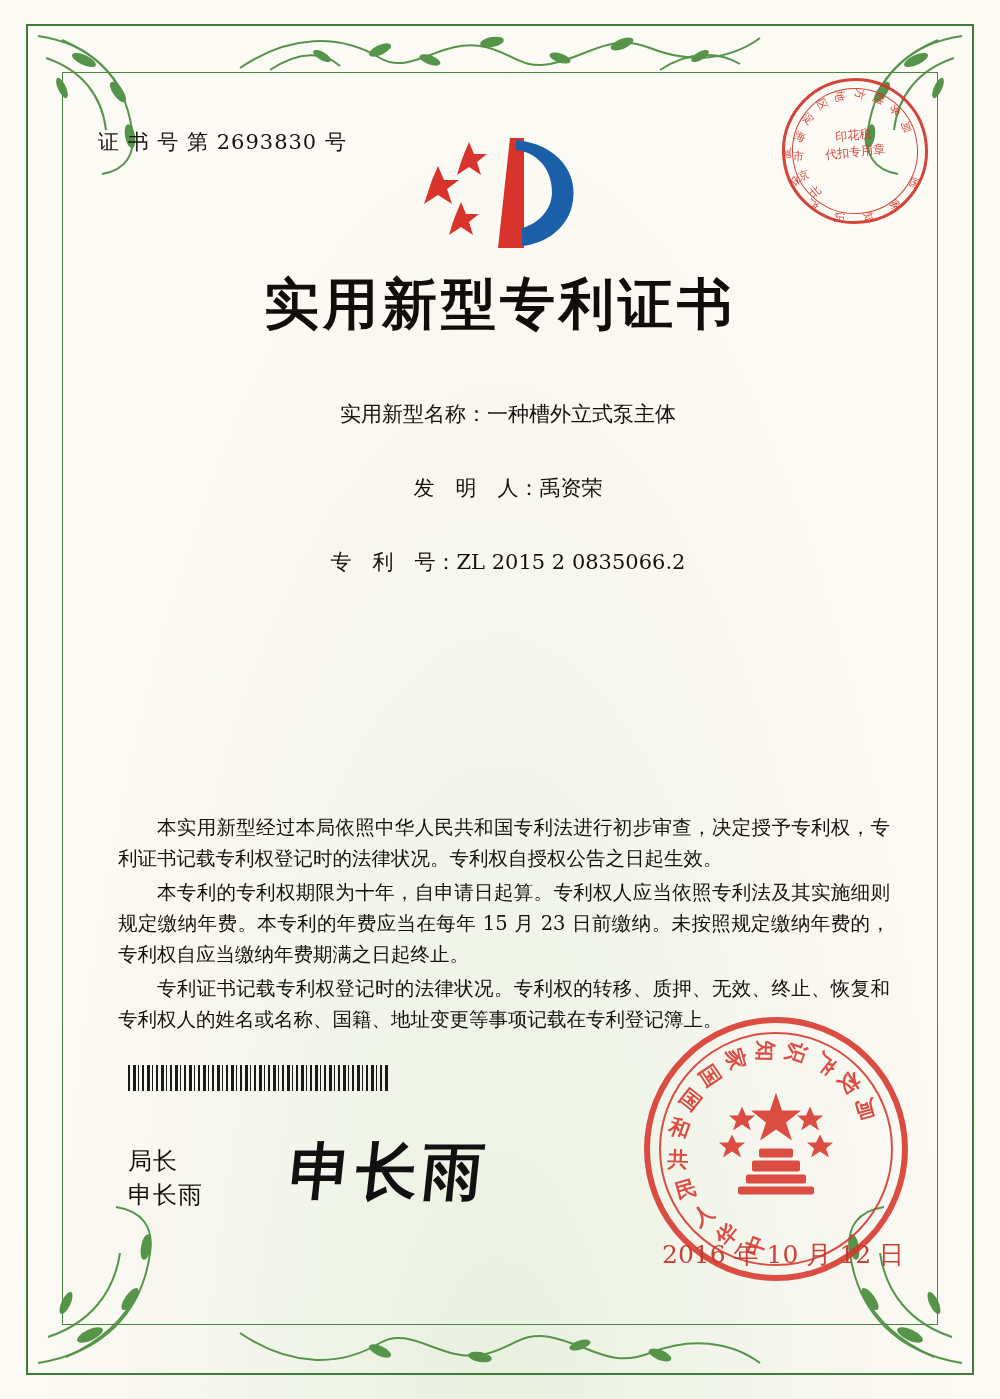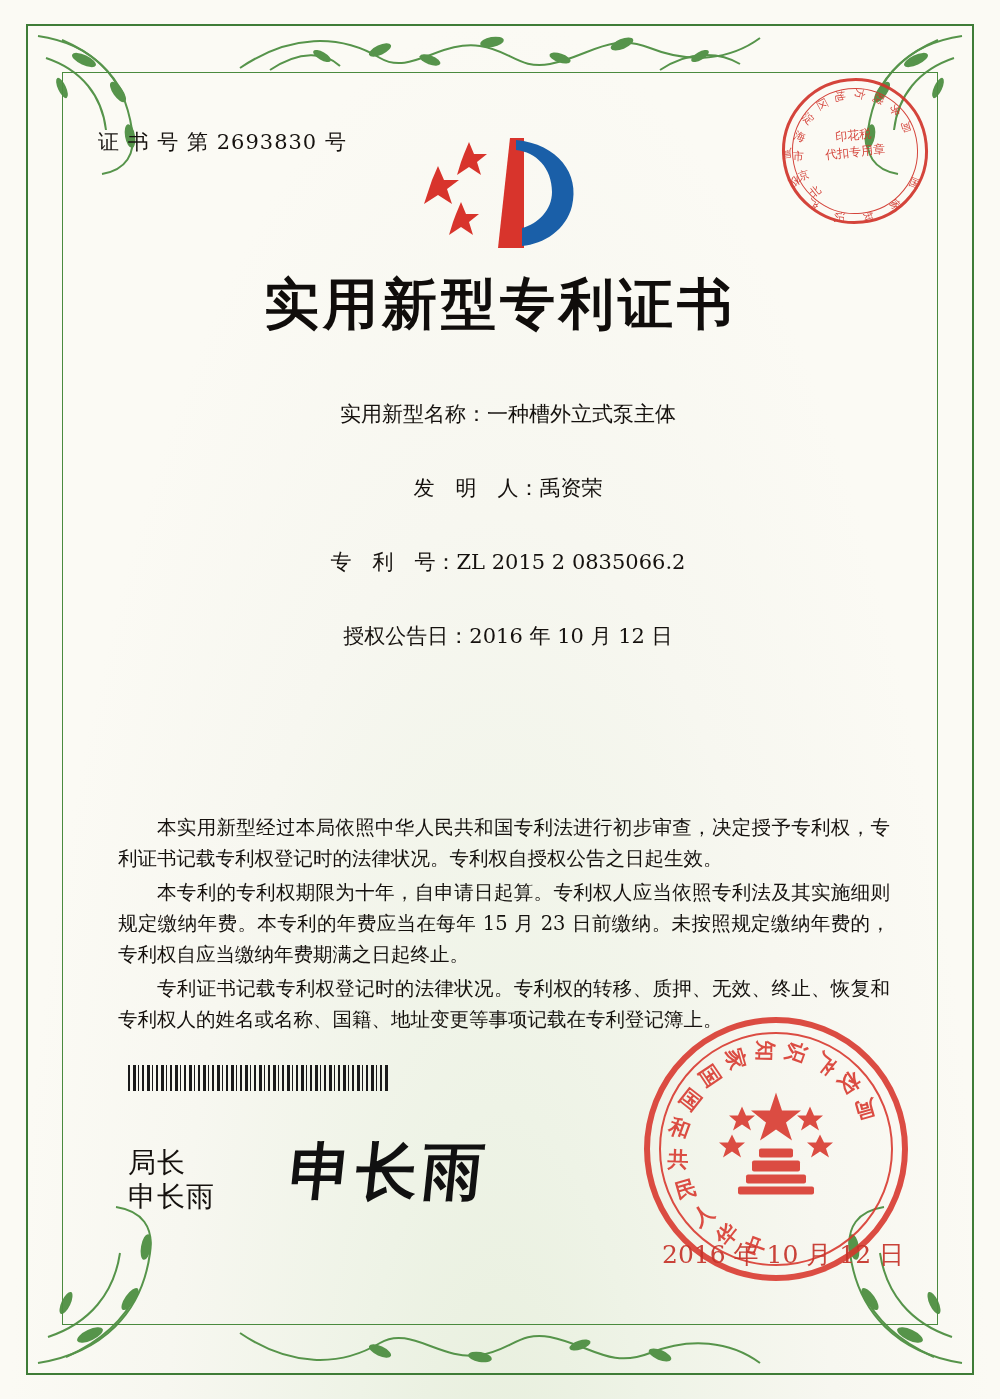--- a/index.html
+++ b/index.html
@@ -160,22 +160,22 @@
         #ffffff00 8px, #ffffff00 10px,
         #1a1a1a 10px, #1a1a1a 11px,
         #ffffff00 11px, #ffffff00 14px);
   }
 
   
   .sign-label {
     position: absolute;
     left: 128px;
     top: 1146px;
-    font-family: Liberation Serif, serif;
-    font-size: 28px;
+    font-family: Liberation Mono, monospace;
+    font-size: 24px;
     line-height: 34px;
     color: #15110e;
     letter-spacing: 1px;
   }
   .signature {
     position: absolute;
     left: 290px;
     top: 1130px;
     font-family: "DejaVu Serif", "Liberation Serif", serif;
     font-size: 62px;
@@ -395,23 +395,20 @@
   <div class="fields">
     <div class="field-row">
       <span class="field-label">实用新型名称：</span><span class="field-value">一种槽外立式泵主体</span>
     </div>
     <div class="field-row">
       <span class="field-label">发　明　人：</span><span class="field-value">禹资荣</span>
     </div>
     <div class="field-row">
       <span class="field-label">专　利　号：</span><span class="field-value">ZL 2015 2 0835066.2</span>
     </div>
-    <div class="field-row">
-      <span class="field-label">授权公告日：</span><span class="field-value">2016 年 10 月 12 日</span>
-    </div>
   </div>
 
   <div class="body-text">
     <p>本实用新型经过本局依照中华人民共和国专利法进行初步审查，决定授予专利权，专利证书记载专利权登记时的法律状况。专利权自授权公告之日起生效。</p>
     <p>本专利的专利权期限为十年，自申请日起算。专利权人应当依照专利法及其实施细则规定缴纳年费。本专利的年费应当在每年 15 月 23 日前缴纳。未按照规定缴纳年费的，专利权自应当缴纳年费期满之日起终止。</p>
     <p>专利证书记载专利权登记时的法律状况。专利权的转移、质押、无效、终止、恢复和专利权人的姓名或名称、国籍、地址变更等事项记载在专利登记簿上。</p>
   </div>
 
   <div class="barcode"></div>
 

